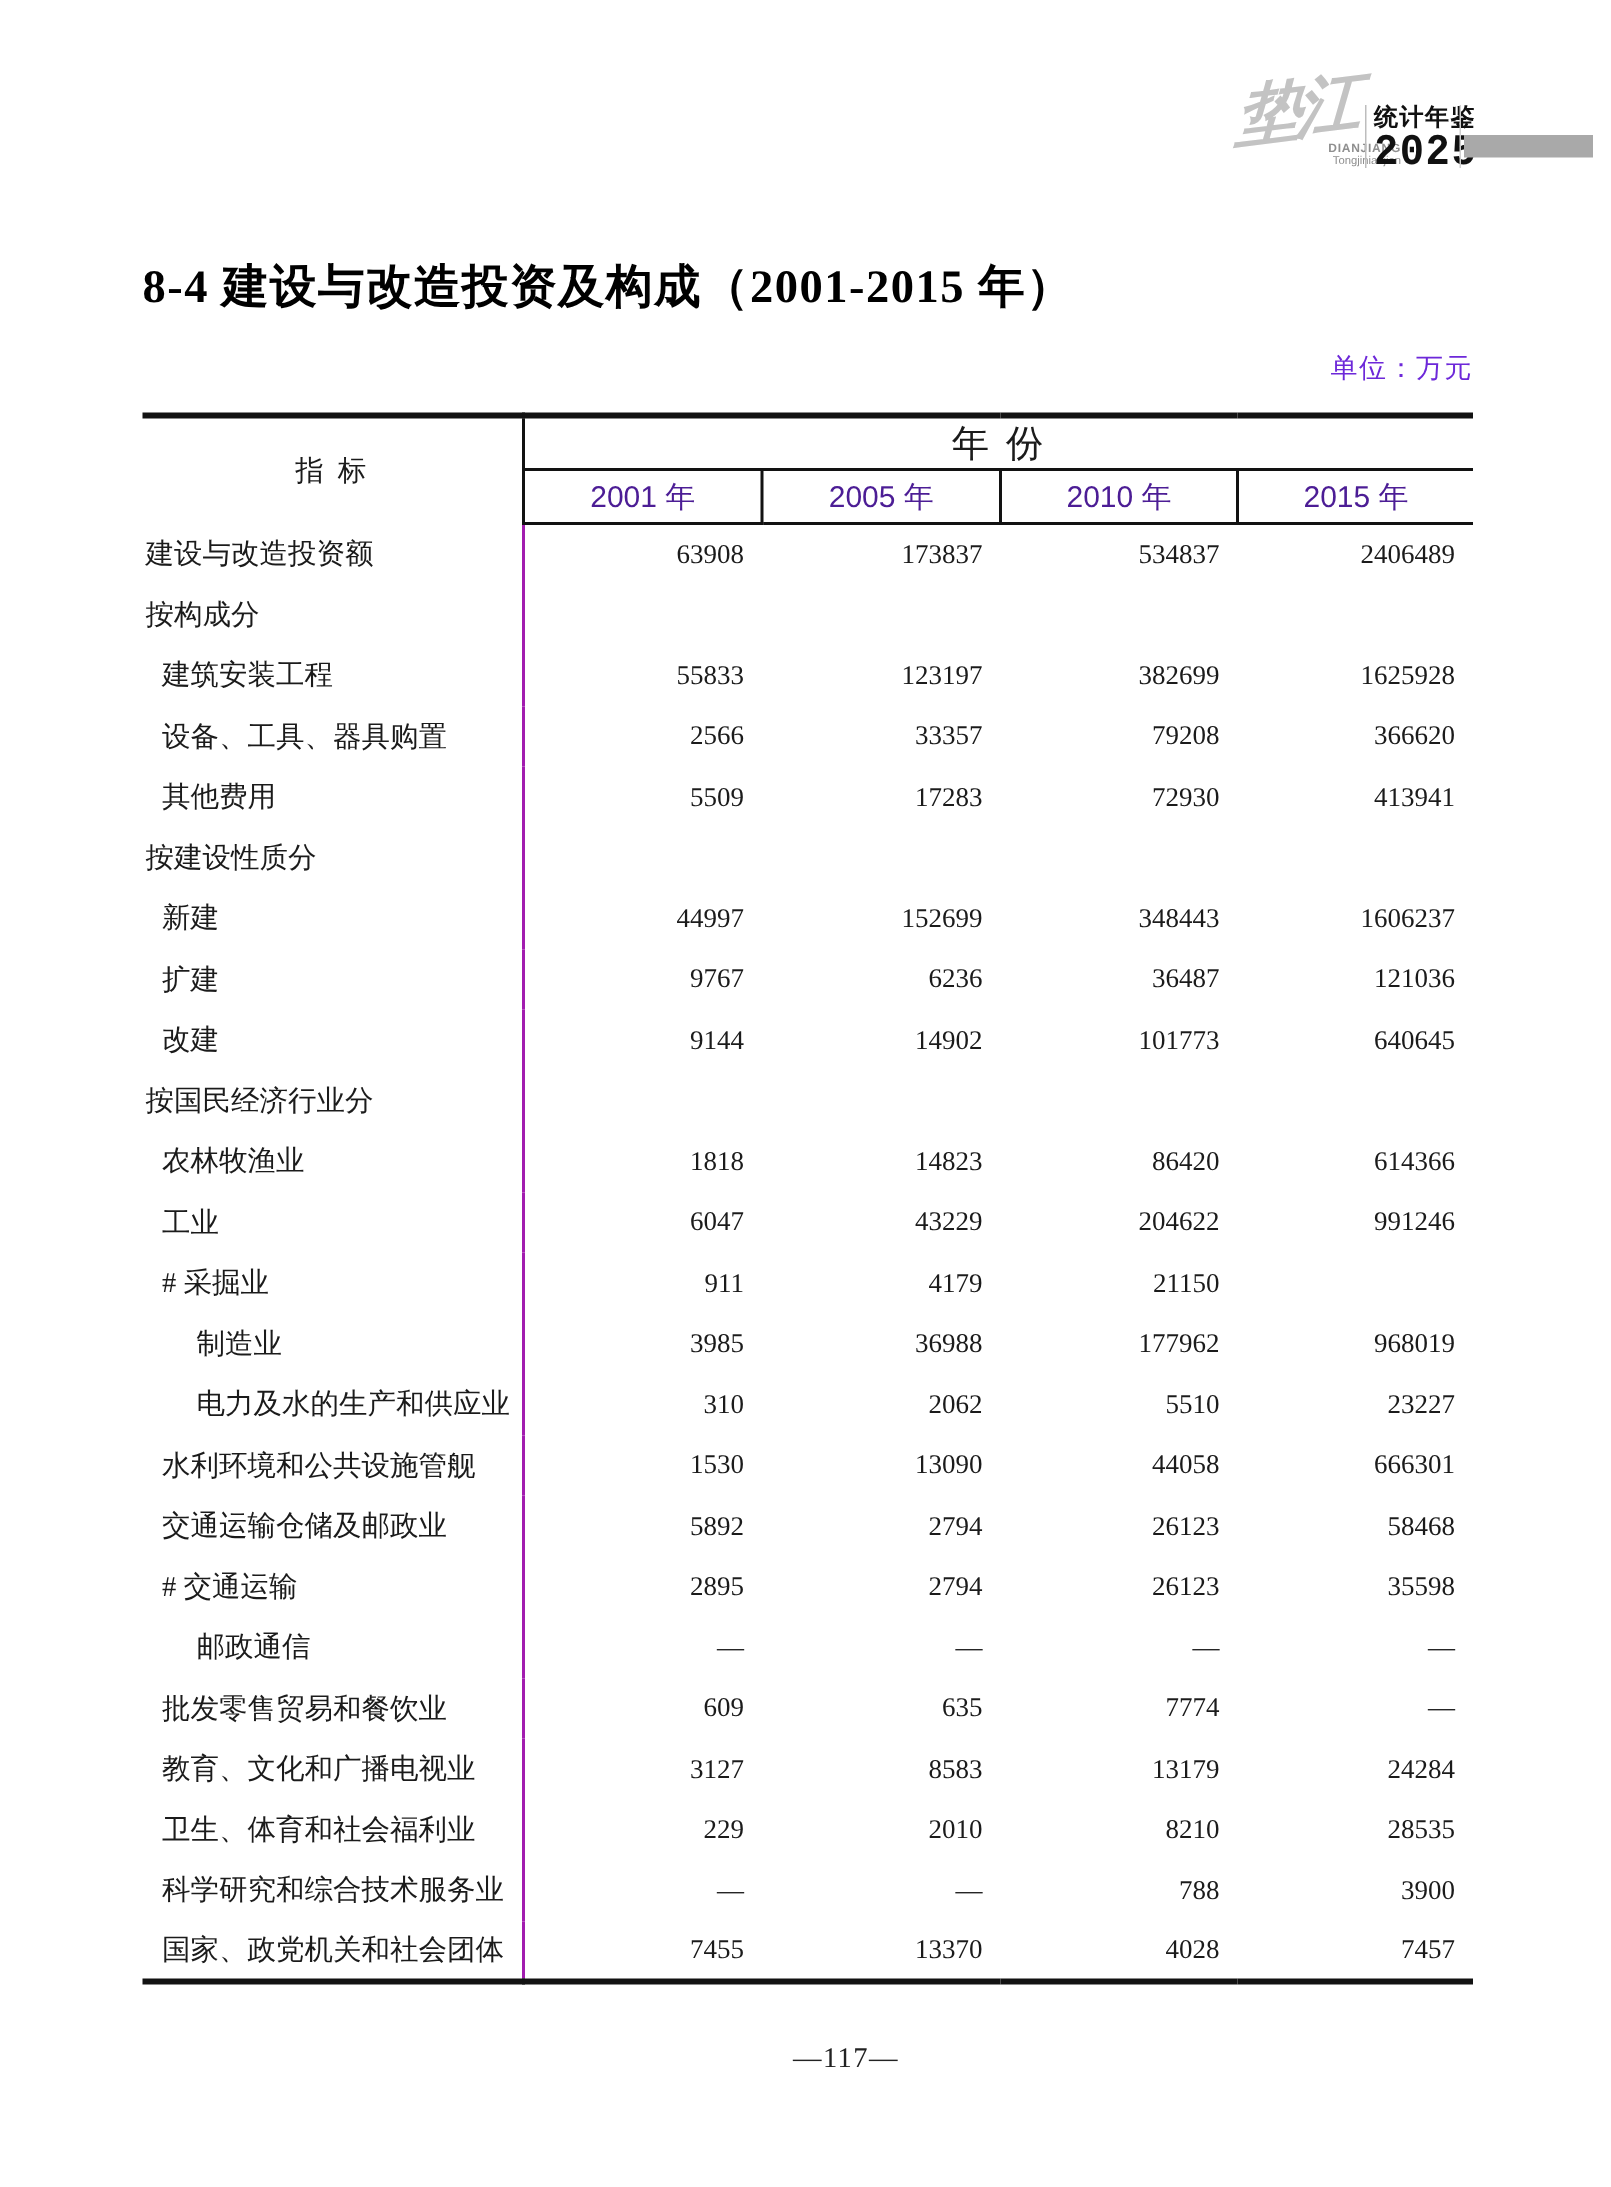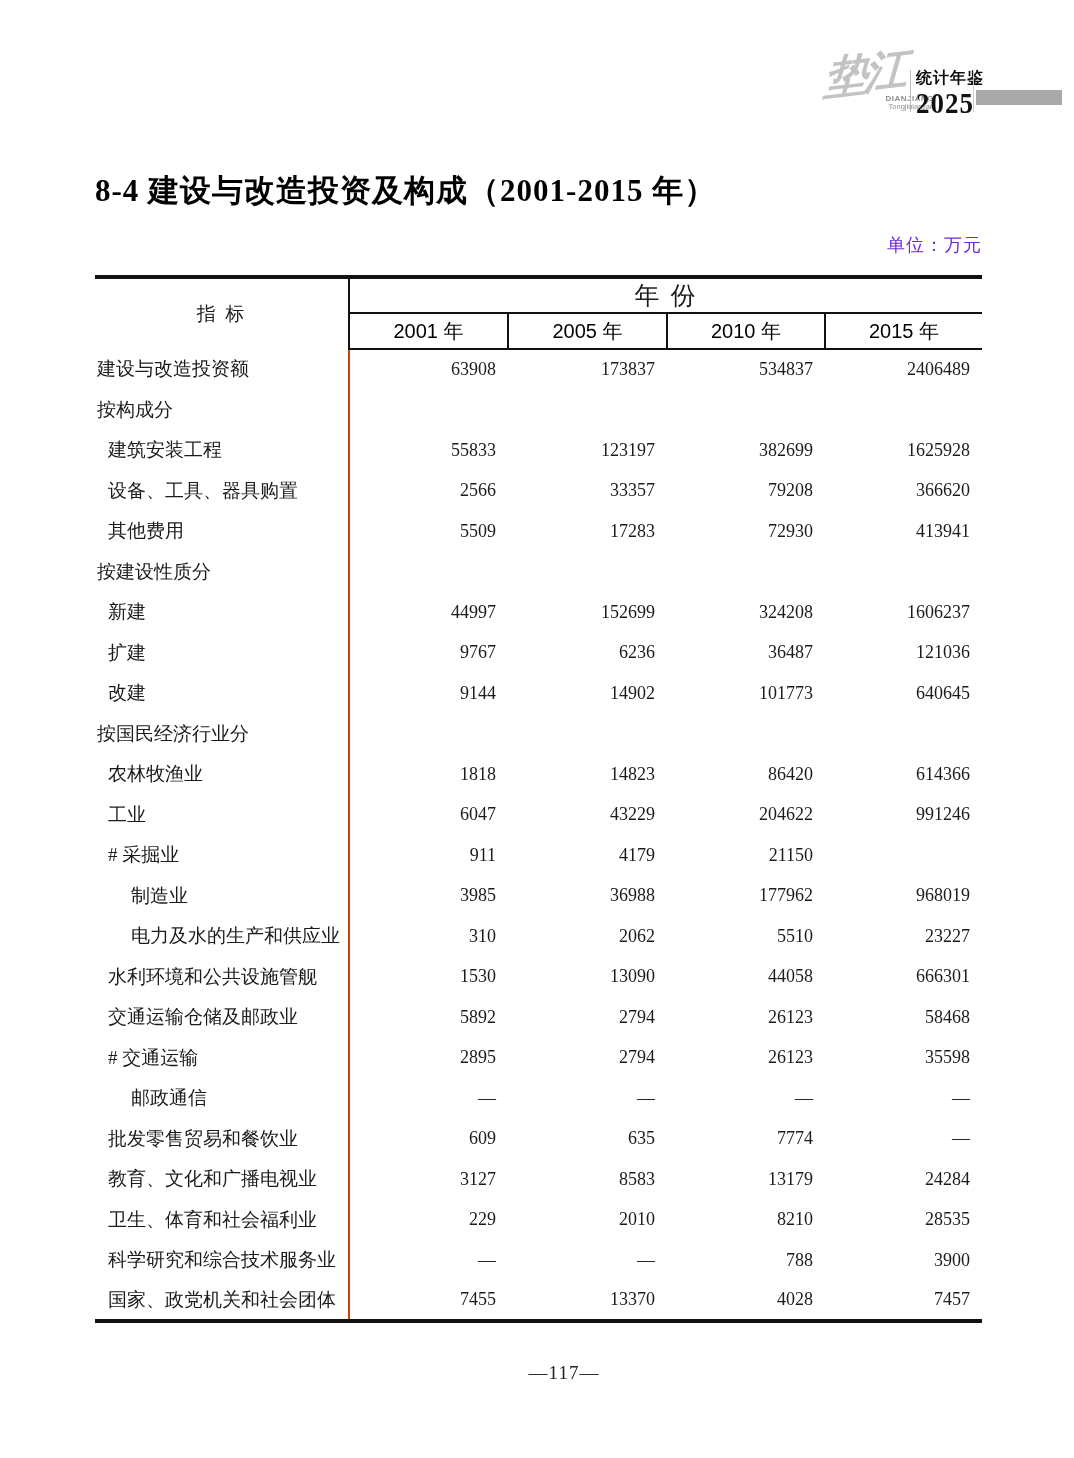--- a/index.html
+++ b/index.html
@@ -28,21 +28,21 @@
     position:absolute;left:38px;top:47px;width:72px;
     text-align:right;color:#8f8f8f;
     font-family:"Liberation Sans","DejaVu Sans",sans-serif;
     line-height:8px;
   }
   .logo-latin .l1{font-size:8px;font-weight:bold;letter-spacing:.5px;}
   .logo-latin .l2{font-size:7.5px;}
   .logo-div1{position:absolute;left:86px;top:22px;width:1px;height:42px;background:#bdbdbd;}
   .logo-yearbook{
     position:absolute;left:92px;top:20px;width:56px;
-    font-family:Liberation Serif, serif;
+    font-family:Liberation Mono, monospace;
     color:#111;text-align:center;
   }
   .logo-yearbook .cn{font-size:16px;font-weight:bold;letter-spacing:1px;white-space:nowrap;}
   .logo-yearbook .yr{
     font-size:27px;font-weight:900;letter-spacing:1px;line-height:26px;
     transform:scaleY(1.08);transform-origin:top left;white-space:nowrap;
   }
   .logo-div2{position:absolute;left:149px;top:22px;width:1px;height:42px;background:#cfcfcf;}
   .gray-bar{position:absolute;left:976px;top:90px;width:86px;height:15px;background:#a9a9a9;}
 
@@ -74,26 +74,26 @@
   .hdr-years{
     height:33px;border-bottom:2px solid #121212;
     text-align:center;
     font-family:"Liberation Sans","DejaVu Sans",sans-serif;
     font-size:25px;letter-spacing:2px;color:#1b1b1b;
   }
   tr.hdr2 td{
     height:34px;border-bottom:2px solid #121212;
     text-align:center;
     font-family:"Liberation Sans","DejaVu Sans",sans-serif;
-    font-size:20px;color:#000000;
+    font-size:20px;color:#4c1d95;
   }
   tr.hdr2 td.mid{border-right:2px solid #121212;}
   tbody tr{height:40.5px;}
   td.lbl{
-    border-right:2px solid #c2410c;
+    border-right:2px solid #a21caf;
     font-size:19px;color:#1b1b1b;white-space:nowrap;overflow:hidden;
   }
   td.lbl.ind0{padding-left:2px;}
   td.lbl.ind1{padding-left:13px;}
   td.lbl.ind2{padding-left:36px;}
   td.val{
     text-align:right;padding-right:12px;
     font-size:18px;color:#1b1b1b;
   }
 
@@ -187,21 +187,21 @@
           <td class="lbl ind0">按建设性质分</td>
           <td class="val"></td>
           <td class="val"></td>
           <td class="val"></td>
           <td class="val"></td>
         </tr>
         <tr>
           <td class="lbl ind1">新建</td>
           <td class="val">44997</td>
           <td class="val">152699</td>
-          <td class="val">324208</td>
+          <td class="val">348443</td>
           <td class="val">1606237</td>
         </tr>
         <tr>
           <td class="lbl ind1">扩建</td>
           <td class="val">9767</td>
           <td class="val">6236</td>
           <td class="val">36487</td>
           <td class="val">121036</td>
         </tr>
         <tr>

